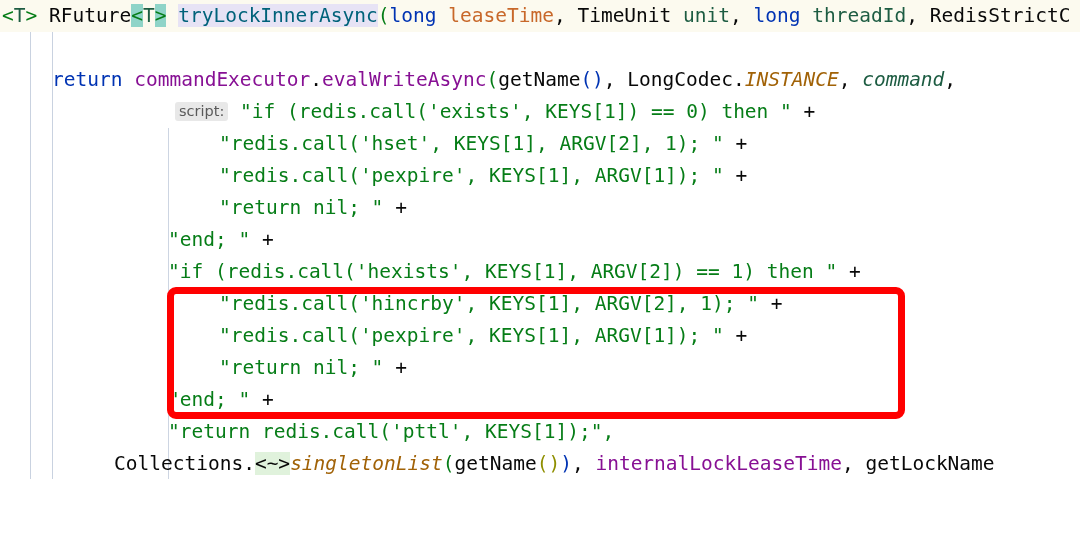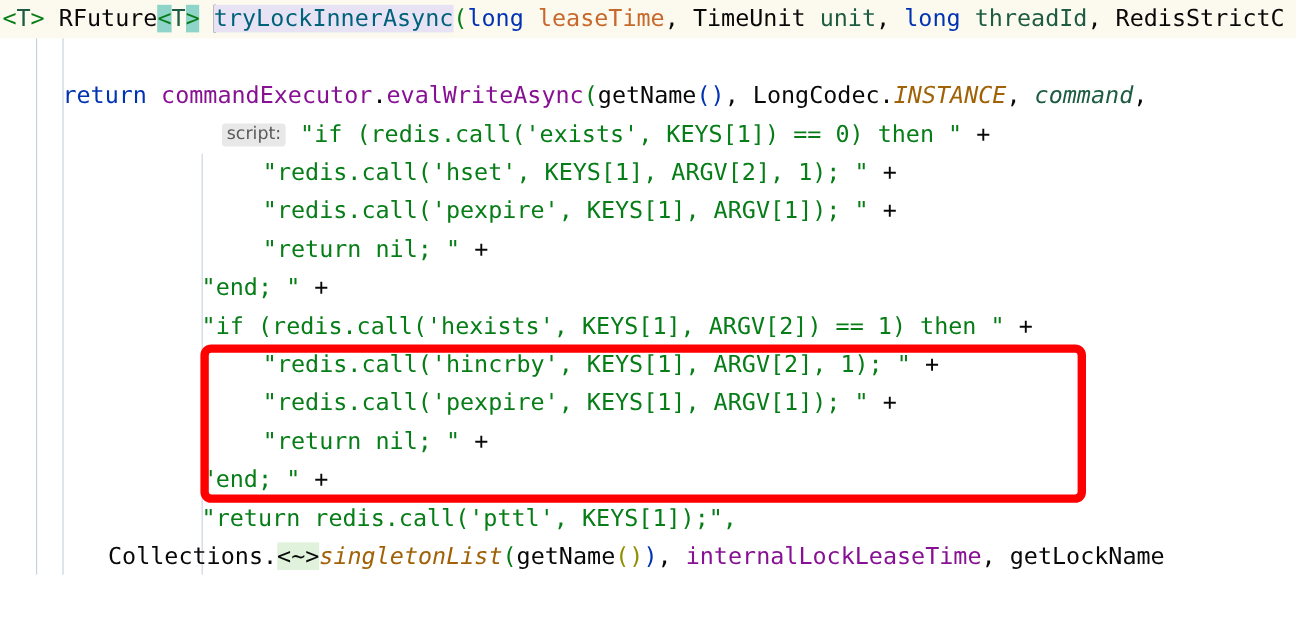--- a/index.html
+++ b/index.html
@@ -36,21 +36,21 @@
     color: #080808;
     z-index: 2;
   }
   .line.caret-line {
     background: #fcfaef;
   }
 
   
   .pad0  { padding-left: 2px; }
   .pad1  { padding-left: 52px; }
-  .pad-coll { padding-left: 90px; }
+  .pad-coll { padding-left: 114px; }
 
   
   .kw       { color: #0033b3; }            
   .type     { color: #1d5c42; font-style: italic; }            
   .plain    { color: #080808; }            
   .field    { color: #871094; }            
   .method   { color: #00627a; }            
   .static   { color: #a16207; font-style: italic; }  
   .str      { color: #067d17; }            
   .param    { color: #c8682a; }            
@@ -71,21 +71,20 @@
   
   .hint {
     background: #e8e8e8;
     color: #5a5a5a;
     font-family: "DejaVu Sans", "Liberation Sans", sans-serif;
     font-size: 14.5px;
     border-radius: 3px;
     padding: 1px 4px 2px 4px;
     position: relative;
     top: -2px;
-    margin-left: 10px;
   }
 
   
   .caret {
     display: inline-block;
     width: 0;
     border-left: 2px solid #1a1a1a;
     height: 23px;
     vertical-align: -5px;
     margin-right: -2px;

